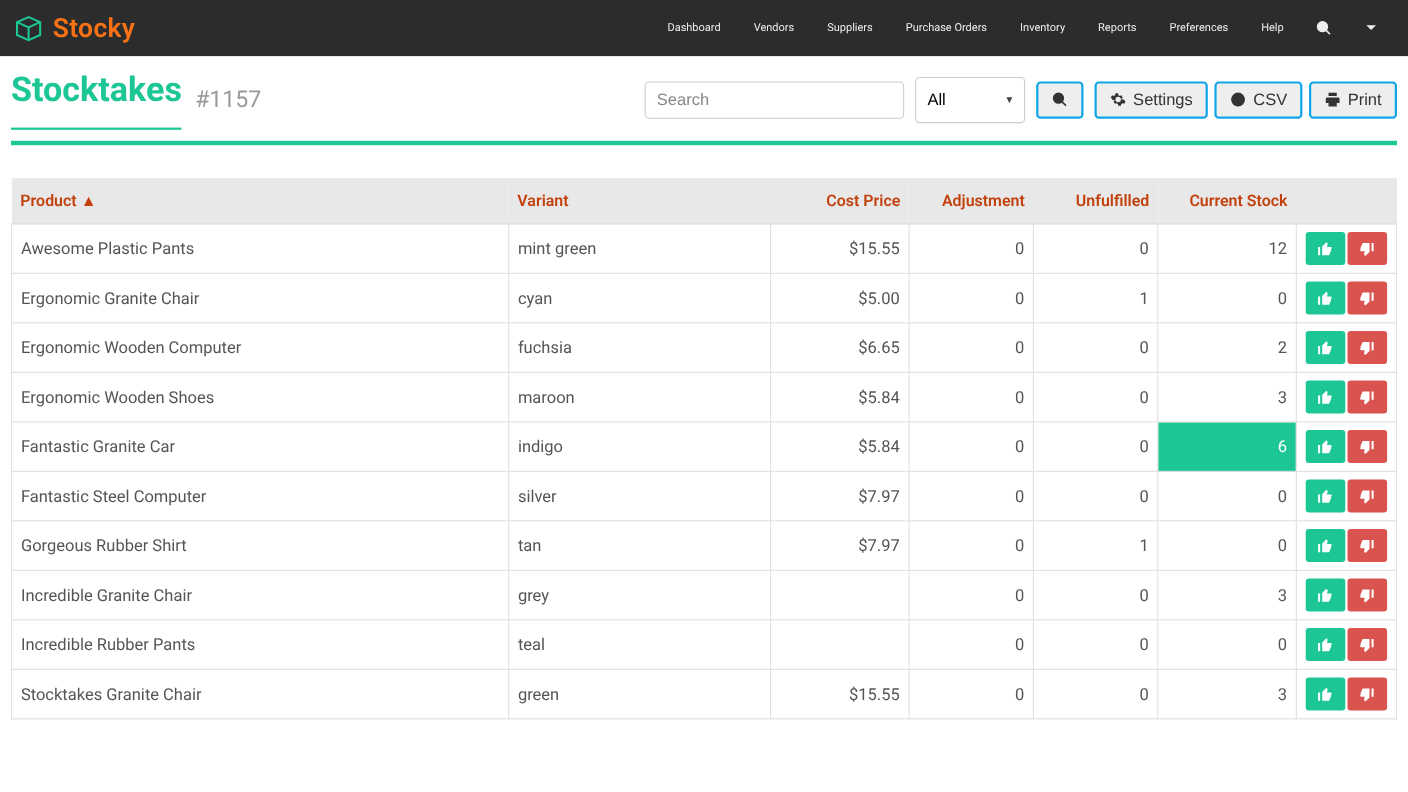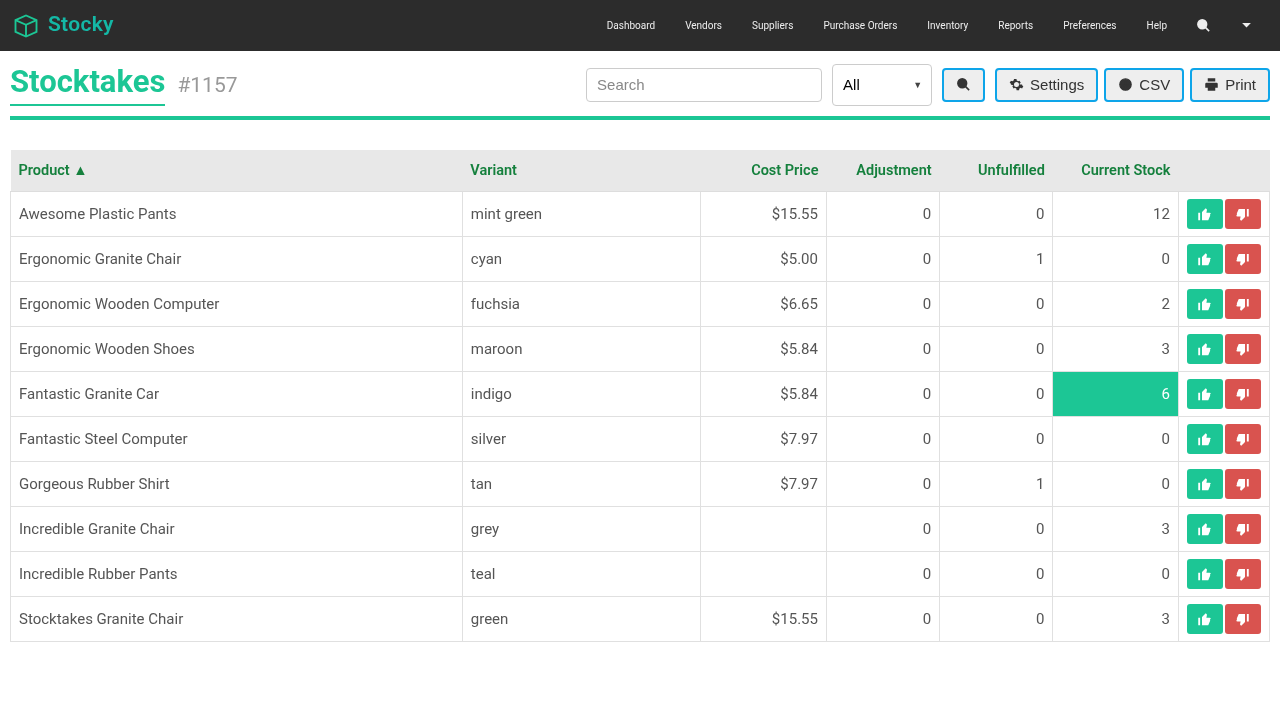--- a/index.html
+++ b/index.html
@@ -1,43 +1,43 @@
 <!DOCTYPE html>
 <html><head>
 <meta charset="utf-8">
 <style>
 * { margin:0; padding:0; box-sizing:border-box; }
 body { font-family:-apple-system,BlinkMacSystemFont,"Segoe UI",Roboto,Helvetica,Arial,sans-serif; font-size:15px; color:#333; background:#fff; }
 
 .topbar { background:#2c2c2c; height:51px; display:flex; align-items:center; padding:0 12px; }
-.logo { display:flex; align-items:flex-start; gap:8px; color:#14b8a6; font-size:21px; font-weight:600; letter-spacing:.3px; }
+.logo { display:flex; align-items:center; gap:8px; color:#f97316; font-size:24px; font-weight:600; letter-spacing:.3px; }
 .logo-icon { width:28px; height:28px; }
 .nav { margin-left:auto; display:flex; align-items:center; gap:0; }
 .nav a { color:#eee; text-decoration:none; padding:0 15px; font-size:10px; height:51px; display:flex; align-items:center; }
 .nav-icon { color:#eee; padding:0 14px; height:51px; display:flex; align-items:center; cursor:pointer; }
 
 .page { padding:12px 10px 10px; }
 
 .titlebar { display:flex; align-items:center; gap:10px; margin-bottom:10px; }
-.title-link { color:#1cc695; font-size:31px; font-weight:700; text-decoration:none; border-bottom:2px solid #1cc695; padding-bottom:4px; }
+.title-link { color:#1cc695; font-size:31px; font-weight:700; text-decoration:none; border-bottom:2px solid #1cc695; padding-bottom:16px; }
 .title-sub { color:#999; font-size:21px; font-weight:400; margin-left:2px; }
 .titlebar-spacer { flex:1; }
 
 .search-input { height:34px; width:236px; border:1px solid #ccc; border-radius:4px; padding:0 10px; font-size:15px; color:#c2410c; }
 .search-input::placeholder { color:#888; }
 .filter-select { height:42px; width:100px; border:1px solid #ccc; border-radius:4px; padding:0 28px 0 10px; font-size:15px; background:#fff; appearance:none; position:relative; }
 .select-wrap { position:relative; display:inline-block; }
 .select-wrap::after { content:"▼"; position:absolute; right:10px; top:50%; transform:translateY(-50%); font-size:9px; color:#444; pointer-events:none; }
 .btn { height:34px; border:2px solid #0ea5e9; border-radius:4px; background:#eee; padding:0 12px; font-size:15px; cursor:pointer; display:inline-flex; align-items:center; gap:6px; color:#333; }
 .actions-right { display:flex; gap:6px; margin-left:auto; }
 
 .greenbar { height:4px; background:#1cc695; margin:0 0 30px; }
 
 table { width:100%; border-collapse:collapse; }
-thead th { background:#e8e8e8; color:#15803d; font-weight:600; font-size:14.5px; text-align:left; padding:12px 8px; border-bottom:1px solid #ddd; }
+thead th { background:#e8e8e8; color:#c2410c; font-weight:600; font-size:14.5px; text-align:left; padding:12px 8px; border-bottom:1px solid #ddd; }
 thead th.right { text-align:right; }
 tbody td { border:1px solid #e0e0e0; padding:13px 8px; font-size:15px; color:#555; }
 tbody td.right { text-align:right; }
 tbody td.hl { background:#1cc695; color:#fff; }
 tbody td.actions { padding:7px 8px; white-space:nowrap; text-align:center; }
 
 .approve, .reject { width:36px; height:30px; border:none; border-radius:3px; cursor:pointer; display:inline-flex; align-items:center; justify-content:center; }
 .approve { background:#1cc695; margin-right:2px; }
 .reject  { background:#d9534f; }
 

